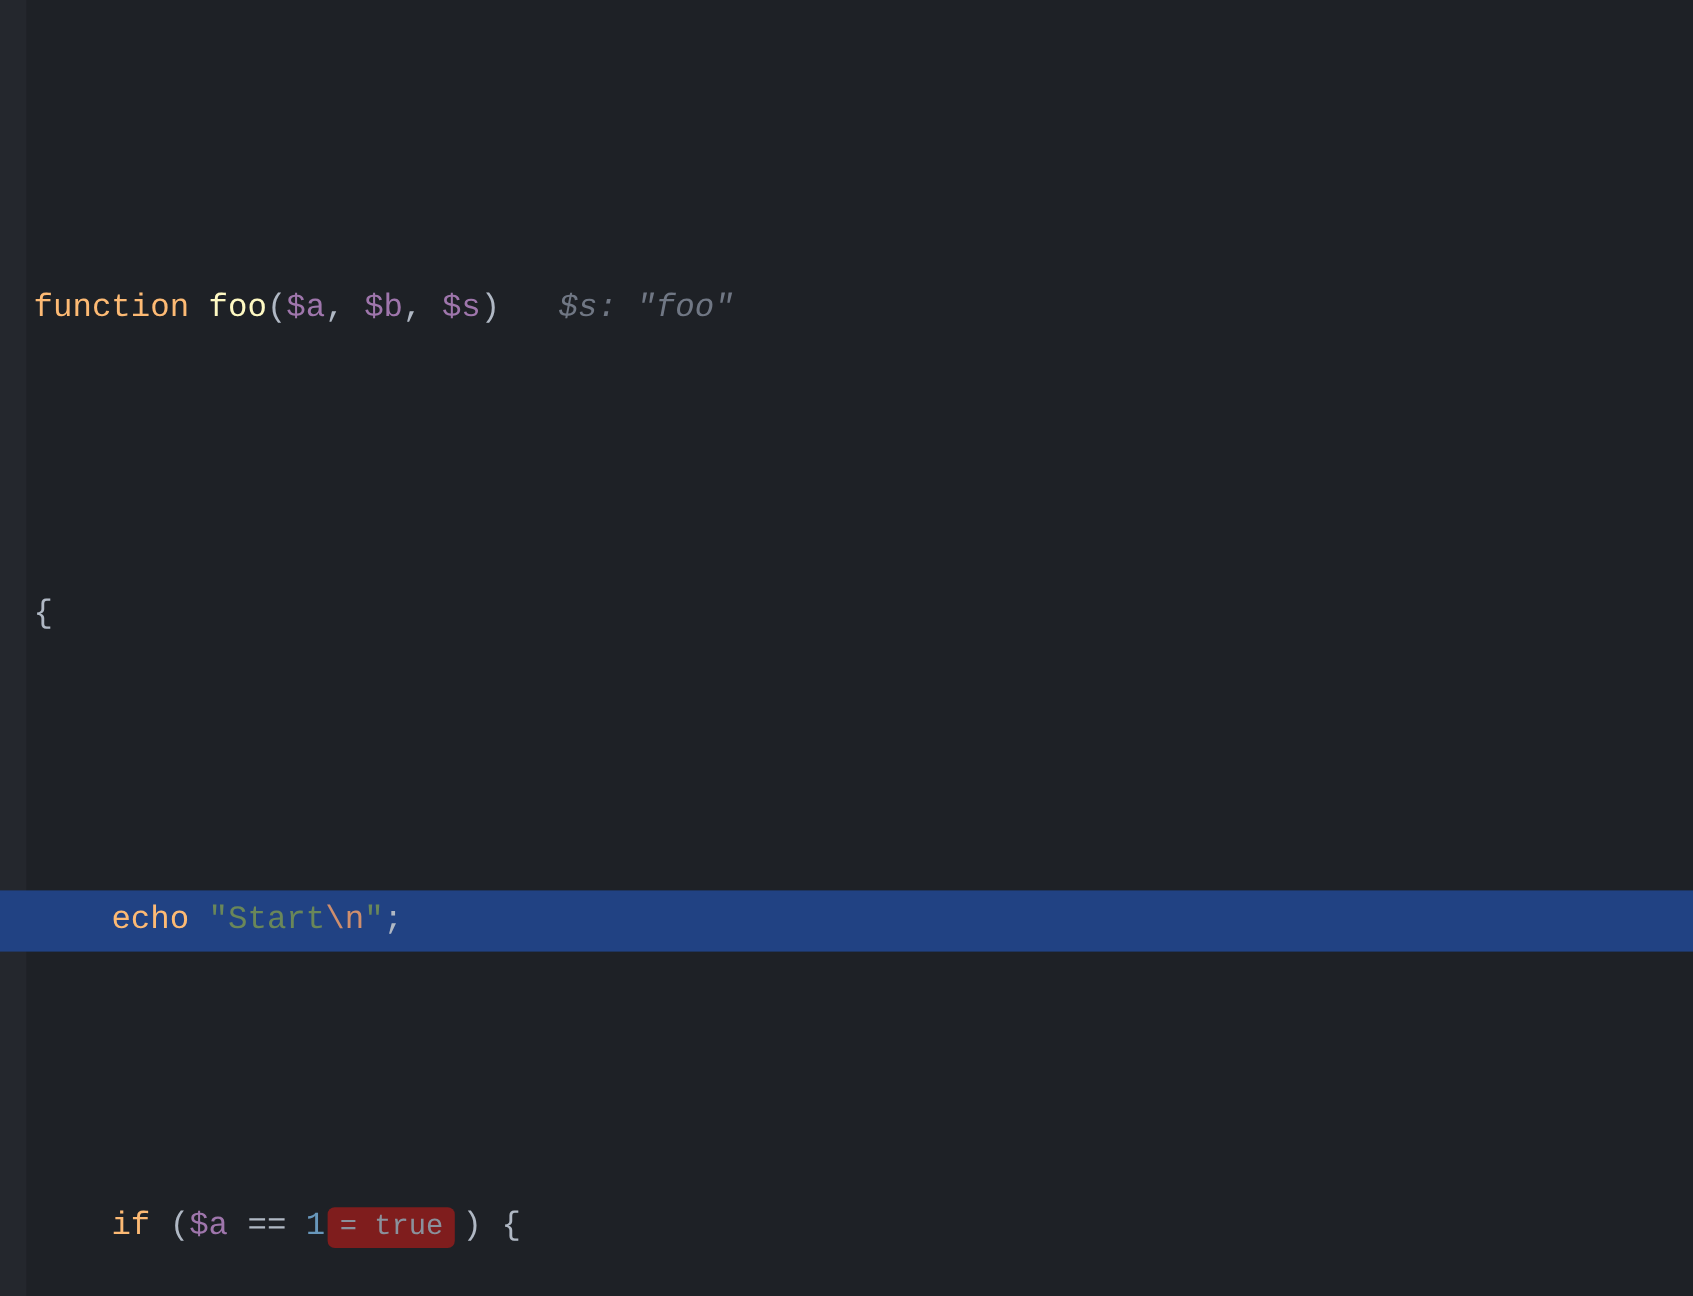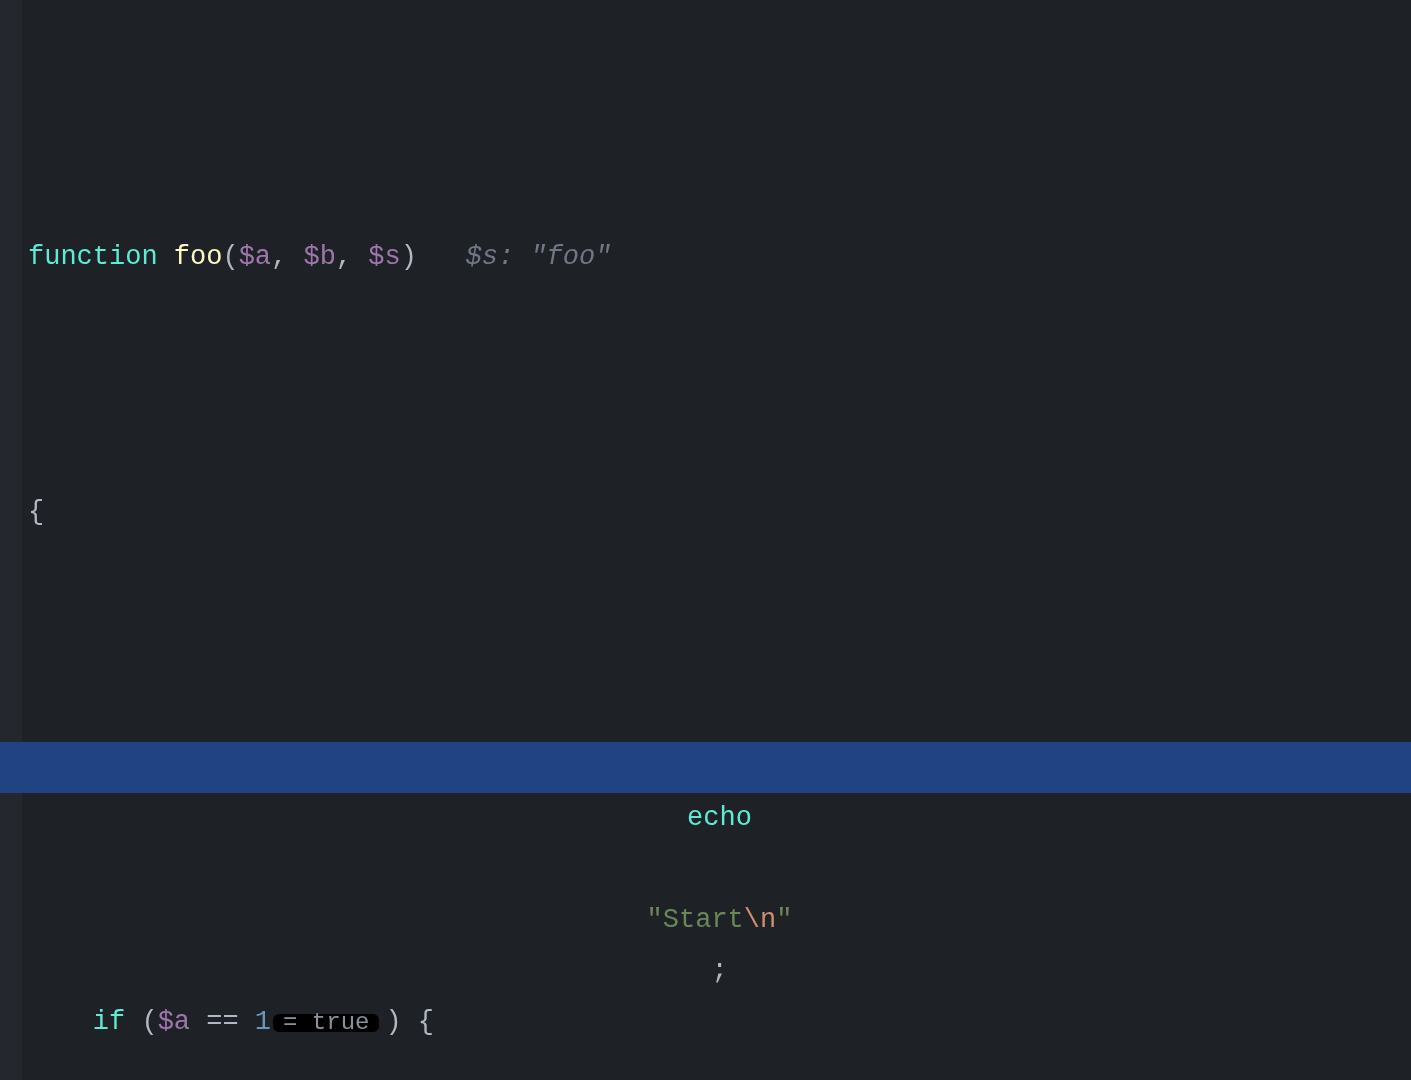--- a/index.html
+++ b/index.html
@@ -20,47 +20,46 @@
   }
   .line {
     padding-left: 28px;
     height: 51px;
     display: flex;
     align-items: center;
     position: relative;
   }
   .line.highlighted {
     background: #214283;
-    flex-direction: column;
   }
   .gutter {
     position: absolute;
     left: 0;
     top: 0;
     width: 22px;
     height: 100%;
     background: #24272d;
   }
-  .kw       { color: #5eead4; }       
+  .kw       { color: #fdba74; }       
   .fn-name  { color: #fef9c3; }       
   .var      { color: #9f76ac; }       
   .op       { color: #b0b8c4; }       
   .num      { color: #6897bb; }       
   .str      { color: #6a8759; }       
   .esc      { color: #cf8e6d; }       
   .comment  { color: #707784; font-style: italic; }       
 
   .hint {
     display: inline-flex;
     align-items: center;
-    height: 18px;
+    height: 34px;
     padding: 0 10px;
     margin: 0 6px 0 2px;
     border-radius: 6px;
-    background: #000000;
+    background: #7f1d1d;
     color: #8a919c;
     font-size: 24px;
     line-height: 34px;
     vertical-align: middle;
     font-style: normal;
   }
 </style>
 </head>
 <body>
 

